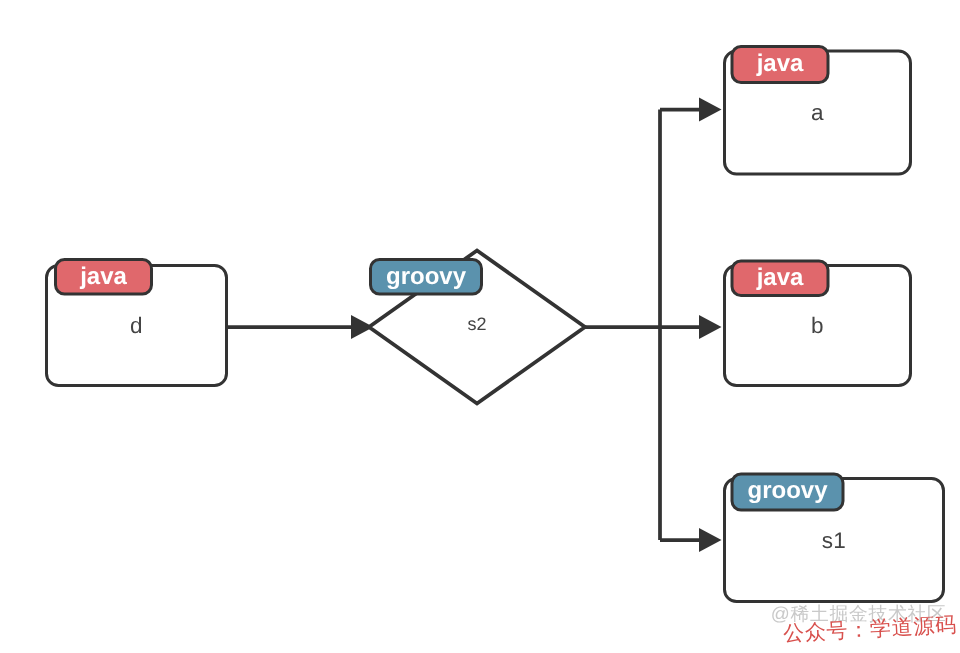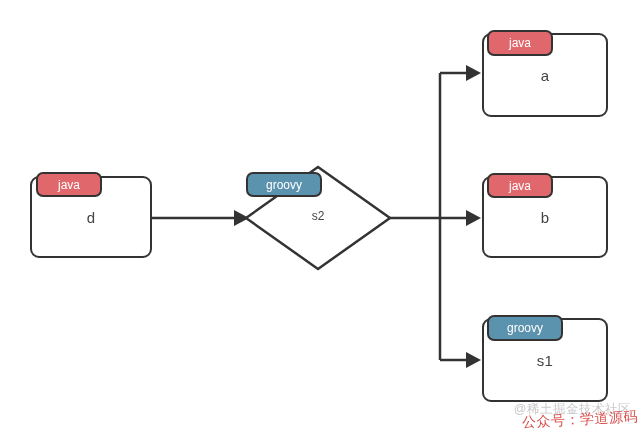--- a/index.html
+++ b/index.html
@@ -23,21 +23,21 @@
     color:var(--label_text,#444);
     font-size:15px;
     letter-spacing:.3px;
   }
   .tag{
     position:absolute;
     box-sizing:border-box;
     border:2.5px solid var(--line,#333);
     border-radius:7px;
     color:var(--tag_text,#fff);
-    font-size:12px;font-weight:400;
+    font-size:16px;font-weight:700;
     display:flex;align-items:center;justify-content:center;
     z-index:3;
   }
   .tag.java{background:var(--java,#e0686c);}
   .tag.groovy{background:var(--groovy,#5b92ad);}
   .diamond-label{
     position:absolute;
     left:288px;top:209px;width:60px;
     text-align:center;
     color:var(--label_text,#444);
@@ -105,21 +105,21 @@
   <div class="node" style="left:482px;top:33px;width:126px;height:84px;">
     <span class="label">a</span>
   </div>
   <span class="tag java" style="left:487px;top:30px;width:66px;height:26px;">java</span>
 
   <div class="node" style="left:482px;top:176px;width:126px;height:82px;">
     <span class="label">b</span>
   </div>
   <span class="tag java" style="left:487px;top:173px;width:66px;height:25px;">java</span>
 
-  <div class="node" style="left:482px;top:318px;width:126px;height:84px;">
+  <div class="node" style="left:482px;top:318px;width:148px;height:84px;">
     <span class="label">s1</span>
   </div>
   <span class="tag groovy" style="left:487px;top:315px;width:76px;height:26px;">groovy</span>
 
   <div class="wm-gray">@稀土掘金技术社区</div>
   <div class="wm-red">公众号：学道源码</div>
 
 </div>
 
 </body></html>

